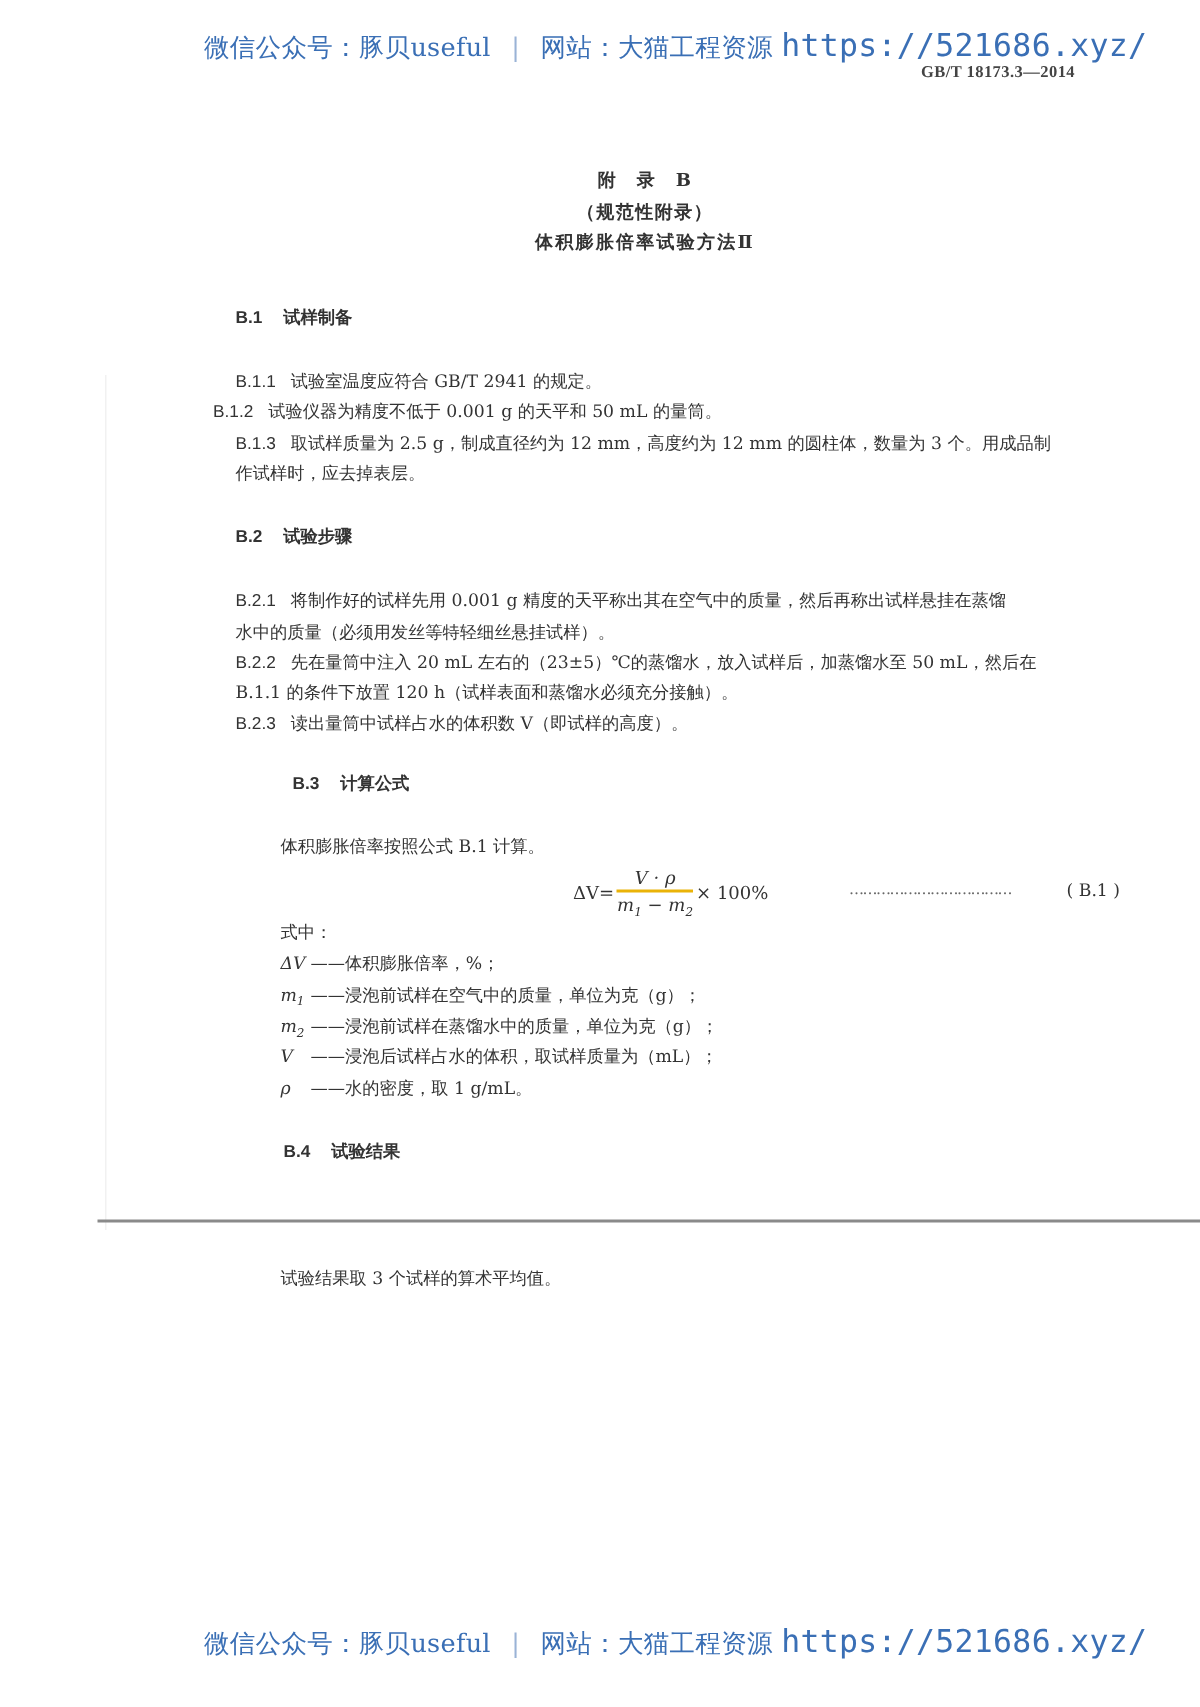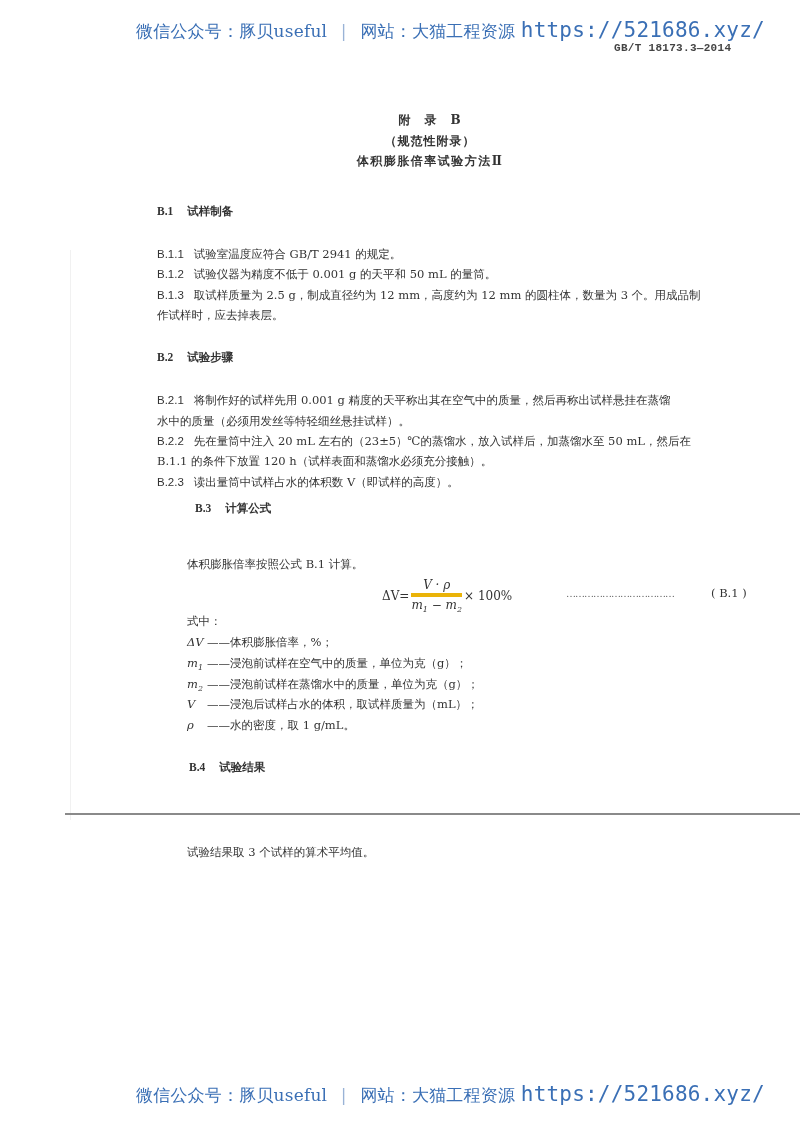--- a/index.html
+++ b/index.html
@@ -2,29 +2,29 @@
 <html><head>
 <meta charset="utf-8">
 <style>
   html, body { margin:0; padding:0; background:#ffffff; }
   body { width:800px; height:1138px; position:relative; overflow:hidden;
          font-family:"DejaVu Serif", "Liberation Serif", serif; color:#2a2a2a; }
   .abs { position:absolute; white-space:nowrap; }
   .watermark { color:#3a6fb5; font-size:17px; letter-spacing:0.2px;
                font-family:"DejaVu Serif", serif; }
   .watermark .mono { font-family:"DejaVu Sans Mono", "Liberation Mono", monospace; font-size:21px; }
-  .stdno { font-family:Liberation Mono, monospace; font-size:11px; color:#444; font-weight:bold; letter-spacing:0.3px; }
+  .stdno { font-family:Liberation Serif, serif; font-size:11px; color:#444; font-weight:bold; letter-spacing:0.3px; }
   .annex-title { font-size:12px; font-weight:bold; color:#333; letter-spacing:1px; }
   .sec { font-size:11.5px; font-weight:bold; color:#333; }
-  .sec .num { font-family:Liberation Serif, serif; margin-right:14px; }
+  .sec .num { font-family:Liberation Sans, sans-serif; margin-right:14px; }
   .para { font-size:11.5px; color:#333; line-height:20px; }
   .para .num { font-family:"Liberation Sans", sans-serif; margin-right:10px; }
   .formula { font-size:12px; color:#333; font-family:"DejaVu Serif", serif; }
   .frac { display:inline-block; vertical-align:middle; text-align:center; margin:0 2px; }
-  .frac .top { display:block; padding:0 4px 1px; border-bottom:4px solid #eab308; font-style:italic; }
+  .frac .top { display:block; padding:0 4px 1px; border-bottom:2px solid #eab308; font-style:italic; }
   .frac .bot { display:block; padding-top:1px; font-style:italic; }
   sub { font-size:8px; }
   .defs .sym { display:inline-block; width:20px; font-style:italic; }
   .rule { position:absolute; left:65px; top:813px; width:735px; height:2px; background:#8a8a8a; }
   .scan-edge { position:absolute; left:70px; top:250px; width:1px; height:570px; background:#f1f1f1; }
 </style>
 </head>
 <body>
 
 <div class="abs watermark" style="left:136px; top:18px;">
@@ -41,21 +41,21 @@
 <div class="abs annex-title" style="left:0; width:860px; text-align:center; top:153px; letter-spacing:1.5px;">体积膨胀倍率试验方法Ⅱ</div>
 
 <div class="scan-edge"></div>
 
 <div class="abs sec" style="left:157px; top:204px;">
   <span class="num">B.1</span><span>试样制备</span>
 </div>
 <div class="abs para" style="left:157px; top:244px;text-align:center;">
   <span class="num">B.1.1</span><span>试验室温度应符合 GB/T 2941 的规定。</span>
 </div>
-<div class="abs para" style="left:157px; top:264px;">
+<div class="abs para" style="left:142px; top:264px;">
   <span class="num">B.1.2</span><span>试验仪器为精度不低于 0.001 g 的天平和 50 mL 的量筒。</span>
 </div>
 <div class="abs para" style="left:157px; top:285px;">
   <span class="num">B.1.3</span><span>取试样质量为 2.5 g，制成直径约为 12 mm，高度约为 12 mm 的圆柱体，数量为 3 个。用成品制</span>
 </div>
 <div class="abs para" style="left:157px; top:305px;">作试样时，应去掉表层。</div>
 
 <div class="abs sec" style="left:157px; top:350px;">
   <span class="num">B.2</span><span>试验步骤</span>
 </div>
@@ -64,21 +64,21 @@
 </div>
 <div class="abs para" style="left:157px; top:411px;">水中的质量（必须用发丝等特轻细丝悬挂试样）。</div>
 <div class="abs para" style="left:157px; top:431px;">
   <span class="num">B.2.2</span><span>先在量筒中注入 20 mL 左右的（23±5）℃的蒸馏水，放入试样后，加蒸馏水至 50 mL，然后在</span>
 </div>
 <div class="abs para" style="left:157px; top:451px;">B.1.1 的条件下放置 120 h（试样表面和蒸馏水必须充分接触）。</div>
 <div class="abs para" style="left:157px; top:472px;">
   <span class="num">B.2.3</span><span>读出量筒中试样占水的体积数 V（即试样的高度）。</span>
 </div>
 
-<div class="abs sec" style="left:157px; top:501px;padding-left:38px;">
+<div class="abs sec" style="left:157px; top:515px;padding-left:38px;">
   <span class="num">B.3</span><span>计算公式</span>
 </div>
 <div class="abs para" style="left:187px; top:554px;">体积膨胀倍率按照公式 B.1 计算。</div>
 
 <div class="abs formula" style="left:382px; top:578px;">
   <span style="vertical-align:middle;">ΔV</span><span style="vertical-align:middle;">=</span><span class="frac"><span class="top">V · ρ</span><span class="bot"><span>m</span><sub>1</sub><span style="font-style:normal;"> − </span><span>m</span><sub>2</sub></span></span><span style="vertical-align:middle;">× 100%</span>
 </div>
 <div class="abs formula" style="left:566px; top:588px; font-size:10px; color:#666; letter-spacing:-1px;">………………………………</div>
 <div class="abs formula" style="left:697px; top:586px; font-size:11.5px;margin-left:14px;">( B.1 )</div>
 

